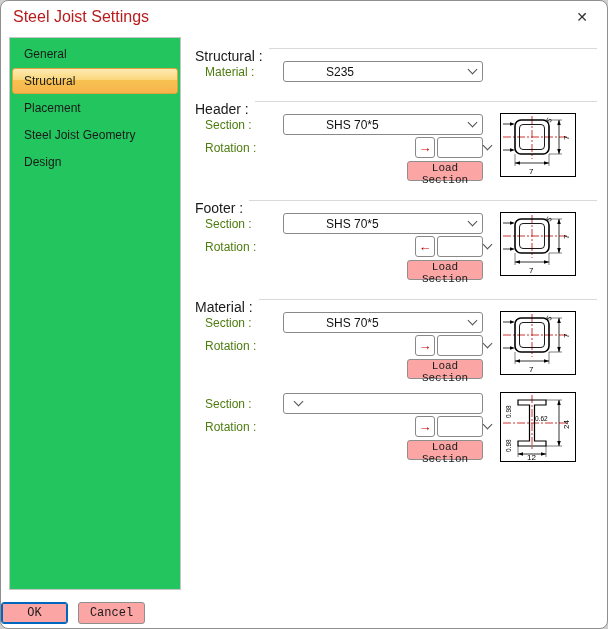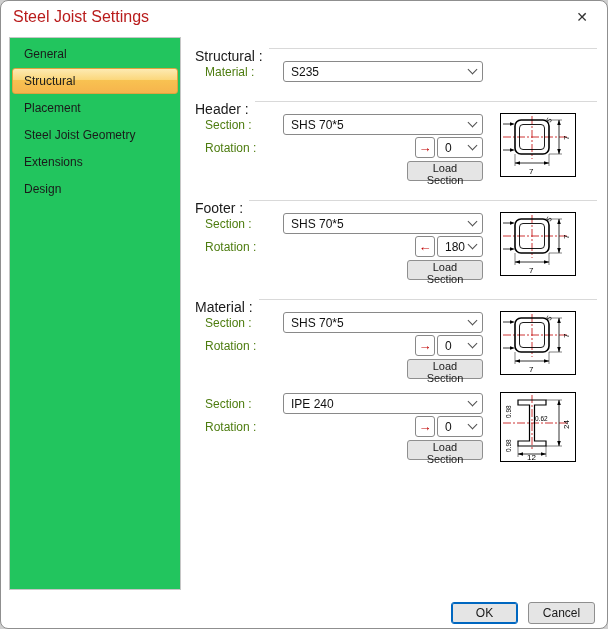--- a/index.html
+++ b/index.html
@@ -33,45 +33,45 @@
   .group-title{ font-size:14px; color:#1a1a1a; white-space:nowrap; padding-right:6px;margin-top:16px; }
   .group-rule{ flex:1; height:1px; background:#d9d9d9; }
   .group-body{ display:flex; align-items:flex-start; padding:3px 0 0 10px; }
   .fields{ width:278px; }
   .frow{ display:flex; align-items:center; height:23px; }
   .flabel{ width:78px; font-size:12px; color:#4d7c0f; }
   .combo{
     display:flex; align-items:center; height:21px; border:1px solid #898989;
     border-radius:3px; background:#fff; padding:0 5px 0 7px; font-size:12px; color:#111;
   }
-  .combo .val{ flex:1; white-space:nowrap; overflow:hidden; }
+  .combo .val{ flex:1; white-space:nowrap; overflow:hidden;margin-left:35px; }
   .combo.wide{ width:200px; }
   .combo.small{ width:46px; }
   .chev{
     width:7px; height:7px; flex:none;
     border-right:1.3px solid #4f4f4f; border-bottom:1.3px solid #4f4f4f;
     transform:rotate(45deg); margin:-4px 1px 0 4px;
   }
   .rot-controls{ margin-left:auto; display:flex; align-items:center; gap:2px; }
   .icon-btn{
     width:20px; height:21px; border:1px solid #898989; border-radius:3px; background:#fff;
     display:flex; align-items:center; justify-content:center; padding:0;
   }
   .rot-glyph{ color:#c00000; font-size:13px; font-weight:bold; line-height:1; }
   .btn{
-    height:20px; border:1px solid #8f8f8f; border-radius:3px; background:#e5e5e5;
-    font-size:11px; font-family:Liberation Sans, sans-serif; color:#1a1a1a; padding:0 6px;
+    height:20px; border:1px solid #8f8f8f; border-radius:3px; background:#fca5a5;
+    font-size:11px; font-family:Liberation Mono, monospace; color:#1a1a1a; padding:0 6px;
   }
   .load-row{ display:flex; justify-content:flex-end; }
   .load-btn{ width:76px; }
   .preview{ margin-left:17px; flex:none; line-height:0; }
   .preview svg text{ font-family:"Liberation Sans", sans-serif; fill:#000; }
   
   .footerbar{
-    height:34px; display:flex; align-items:center; justify-content:flex-end;
+    height:34px; display:flex; align-items:center; 
     gap:10px; padding-right:12px;
   }
   .footerbar .btn{ width:67px; height:22px; font-size:12px; }
   .ok-btn{ border:1px solid #0067c0; box-shadow:inset 0 0 0 1px #0067c0; }
 </style>
 </head>
 <body>
 
 <div class="dialog">
 
@@ -80,21 +80,20 @@
     <span class="close-btn">✕</span>
   </div>
 
   <div class="body-row">
 
     <nav class="sidebar">
       <div class="nav-item">General</div>
       <div class="nav-item selected">Structural</div>
       <div class="nav-item">Placement</div>
       <div class="nav-item">Steel Joist Geometry</div>
-      <div class="nav-item">Extensions</div>
       <div class="nav-item">Design</div>
     </nav>
 
     <div class="main">
 
       <div class="group">
         <div class="group-head">
           <span class="group-title">Structural :</span>
           <span class="group-rule"></span>
         </div>
@@ -287,21 +286,20 @@
           </div>
         </div>
       </div>
 
       <div class="group">
         <div class="group-body">
           <div class="fields">
             <div class="frow">
               <span class="flabel">Section :</span>
               <div class="combo wide">
-                <span class="val">IPE 240</span>
                 <span class="chev"></span>
               </div>
             </div>
             <div class="frow">
               <span class="flabel">Rotation :</span>
               <div class="rot-controls">
                 <button class="icon-btn">
                   <span class="rot-glyph">→</span>
                 </button>
                 <div class="combo small">

